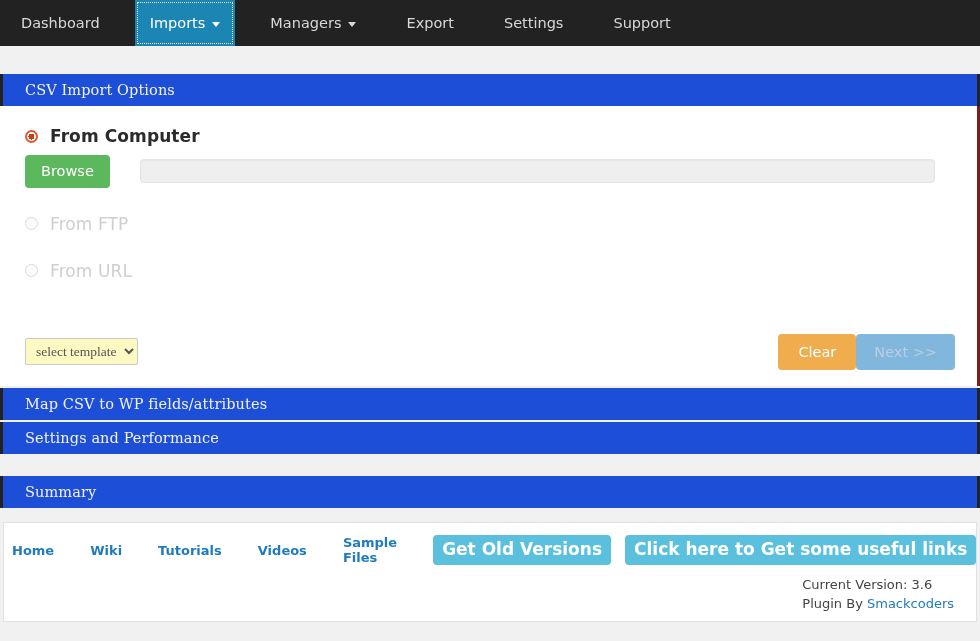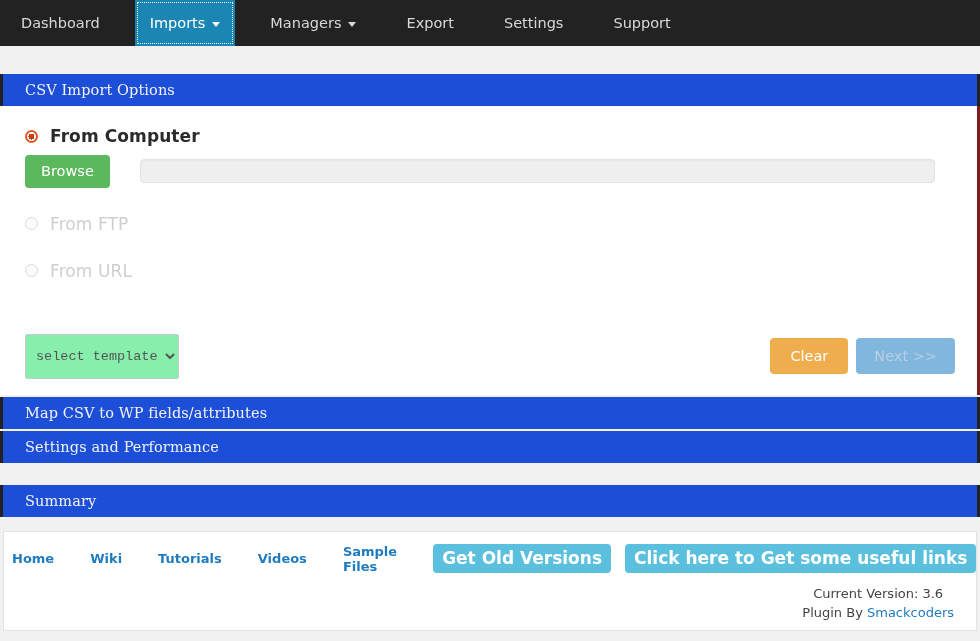--- a/index.html
+++ b/index.html
@@ -148,32 +148,32 @@
   .opt-spacer { height: 23px; }
 
   
   .controls {
     display: flex;
     align-items: center;
     justify-content: space-between;
     margin-top: 26px;
   }
   select.template-select {
-    font-family: Liberation Mono, monospace;
+    font-family: Liberation Serif, serif;
     font-size: 13.5px;
     color: #555;
-    background: #86efac;
+    background: #fef9c3;
     border: 1px solid #c9c9c9;
     border-radius: 2px;
     padding: 4px 4px 4px 6px;
-    height: 45px;
-    box-sizing: border-box;
-    cursor: pointer;
-  }
-  .btn-group { display: flex; gap: 8px; }
+    height: 27px;
+    box-sizing: border-box;
+    cursor: pointer;
+  }
+  .btn-group { display: flex; }
   .btn-clear {
     background: #f0ad4e;
     color: #ffffff;
     border: none;
     border-radius: 4px;
     font-size: 14.5px;
     padding: 11px 20px;
     cursor: pointer;
     font-family: "DejaVu Sans", "Liberation Sans", sans-serif;
     line-height: 1;
@@ -232,21 +232,21 @@
     border-radius: 4px;
     padding: 5px 9px;
     cursor: pointer;
     white-space: nowrap;
     line-height: 1.15;
   }
   .footer-version {
     position: absolute;
     right: 22px;
     bottom: 8px;
-    text-align: center;
+    text-align: left;
     color: #444;
     font-size: 13px;
     line-height: 19px;
   }
   .footer-version a {
     color: #1f7bbf;
     text-decoration: none;
     cursor: pointer;
   }
 </style>

